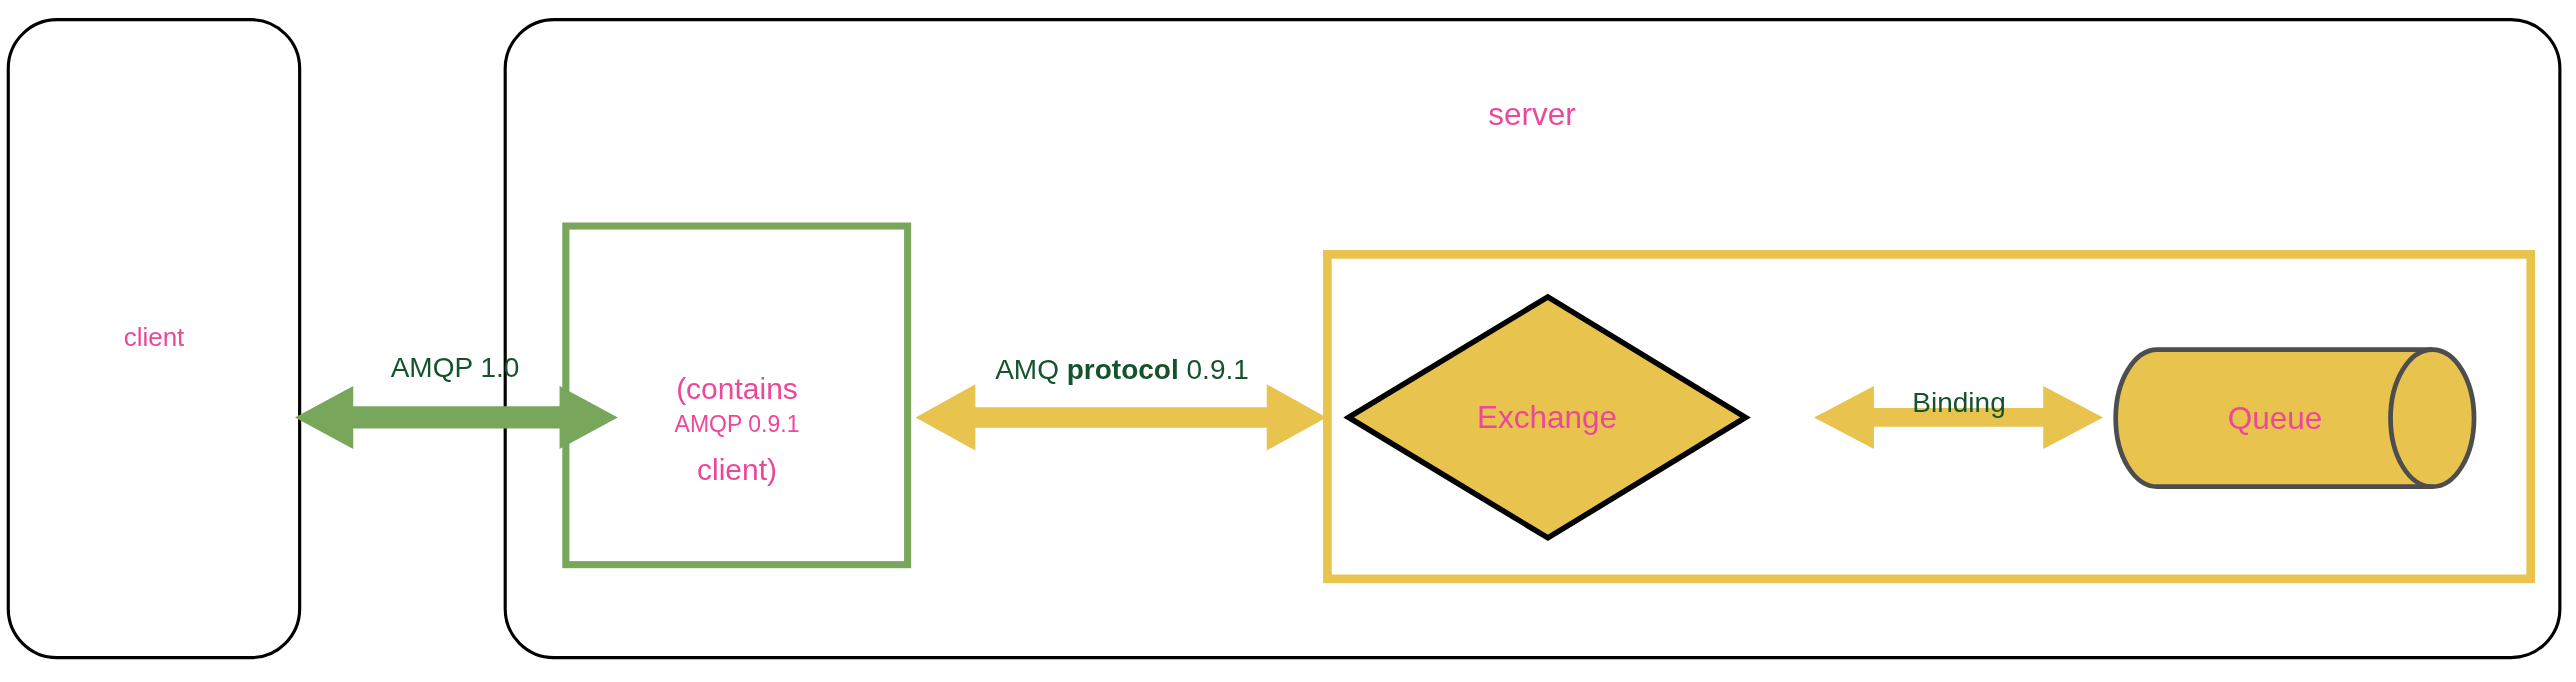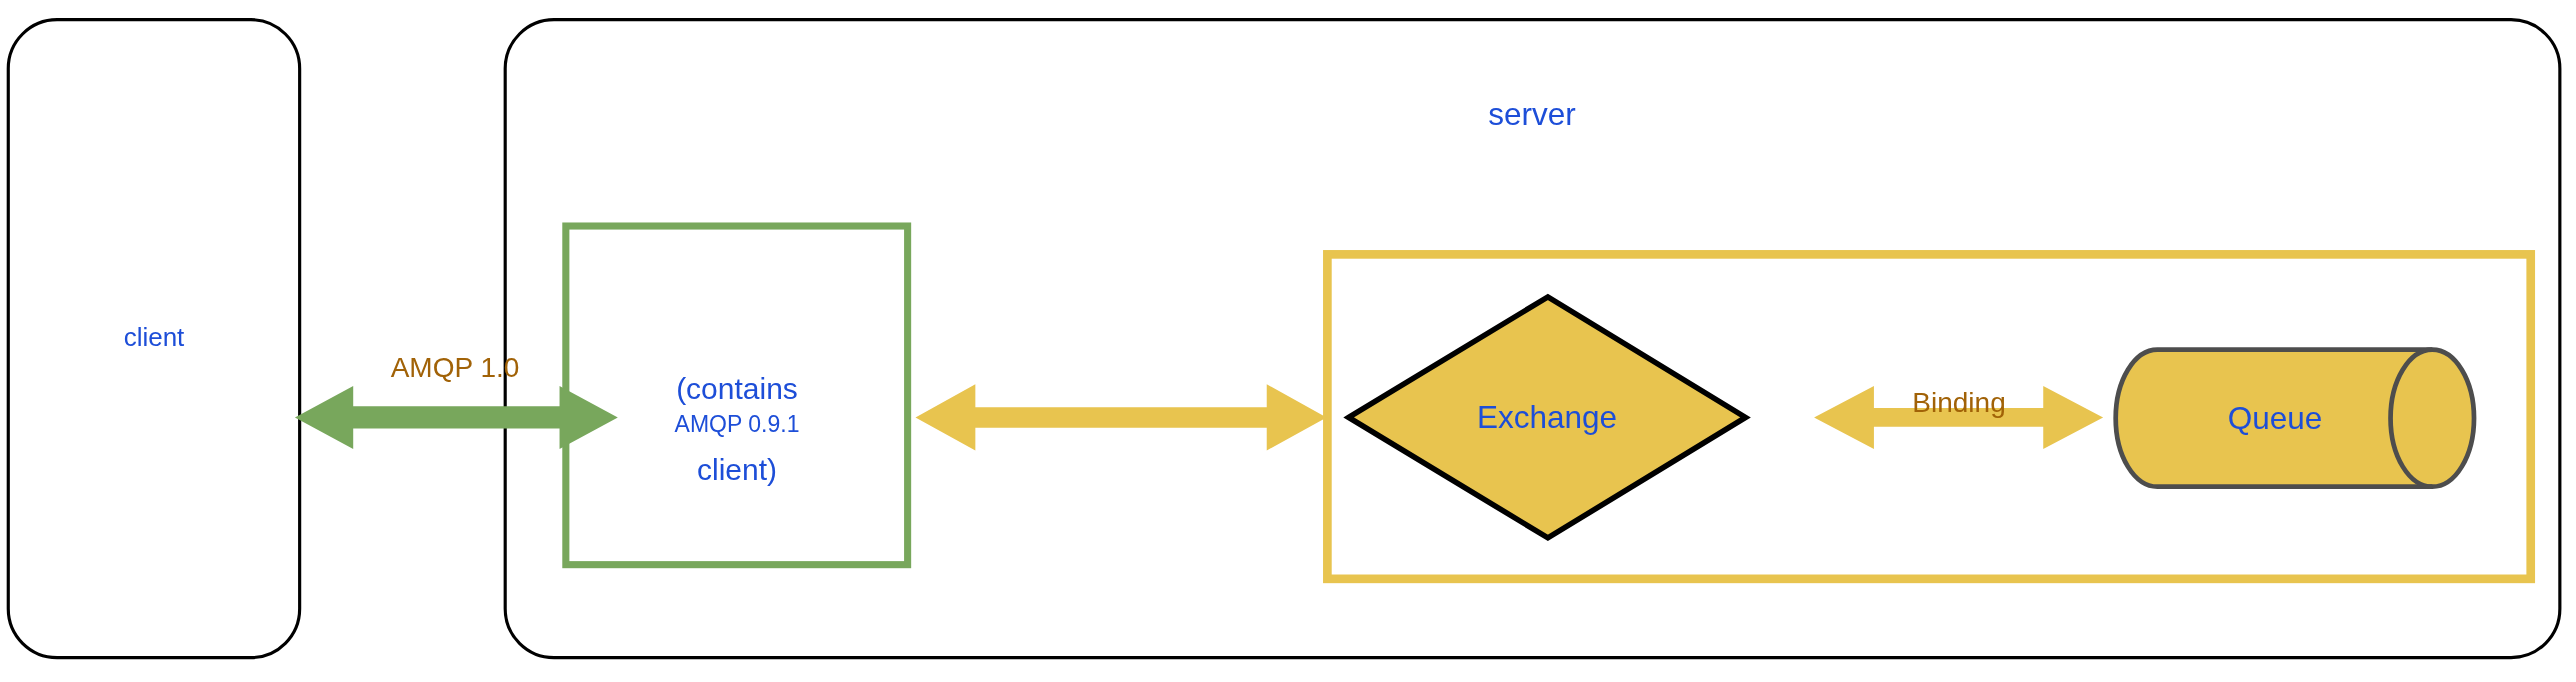--- a/index.html
+++ b/index.html
@@ -23,22 +23,22 @@
     top: 0;
     width: 2576px;
     height: 682px;
   }
   .lbl {
     position: absolute;
     font-family: "Liberation Sans", sans-serif;
     white-space: nowrap;
     line-height: 1.25;
   }
-  .lbl-black { color: #1d4ed8; }
-  .lbl-gray  { color: #a16207; }
+  .lbl-black { color: #ec4899; }
+  .lbl-gray  { color: #14532d; }
   .center-x  { transform: translateX(-50%); }
   .center-xy { transform: translate(-50%, -50%); }
   .b { font-weight: bold; }
   .multiline {
     text-align: center;
     white-space: pre-line;
   }
 </style>
 </head>
 <body>
@@ -89,20 +89,21 @@
 
   <div class="lbl lbl-gray center-xy" style="left:455px; top:367px; font-size:28px;">AMQP 1.0</div>
 
 
   <div class="lbl lbl-black center-x multiline" style="left:737px; top:370px; font-size:30px;">(contains</div>
 
   <div class="lbl lbl-black center-x multiline" style="left:737px; top:410px; font-size:23px;">AMQP 0.9.1</div>
 
   <div class="lbl lbl-black center-x multiline" style="left:737px; top:451px; font-size:30px;">client)</div>
 
+  <div class="lbl lbl-gray center-xy" style="left:1122px; top:369px; font-size:28px;"><span>AMQ </span><span class="b">protocol</span><span> 0.9.1</span></div>
 
 
   <div class="lbl lbl-black center-xy" style="left:1547px; top:418px; font-size:31.5px;">Exchange</div>
 
   <div class="lbl lbl-gray center-xy" style="left:1959px; top:402px; font-size:28px;">Binding</div>
 
   <div class="lbl lbl-black center-xy" style="left:2275px; top:419px; font-size:31.5px;">Queue</div>
 
 </div>
 

